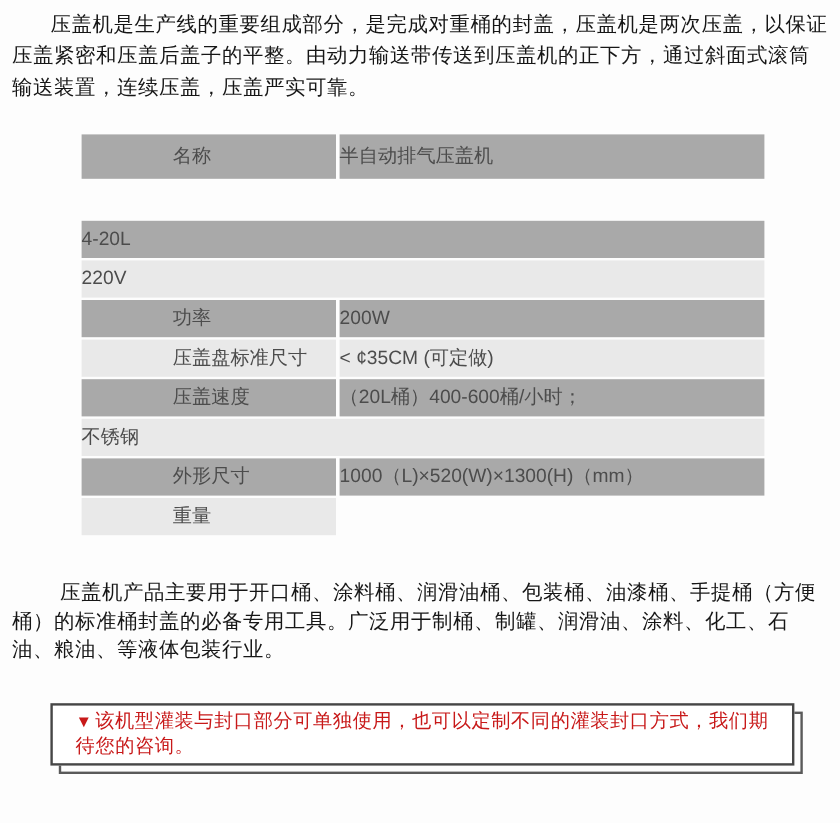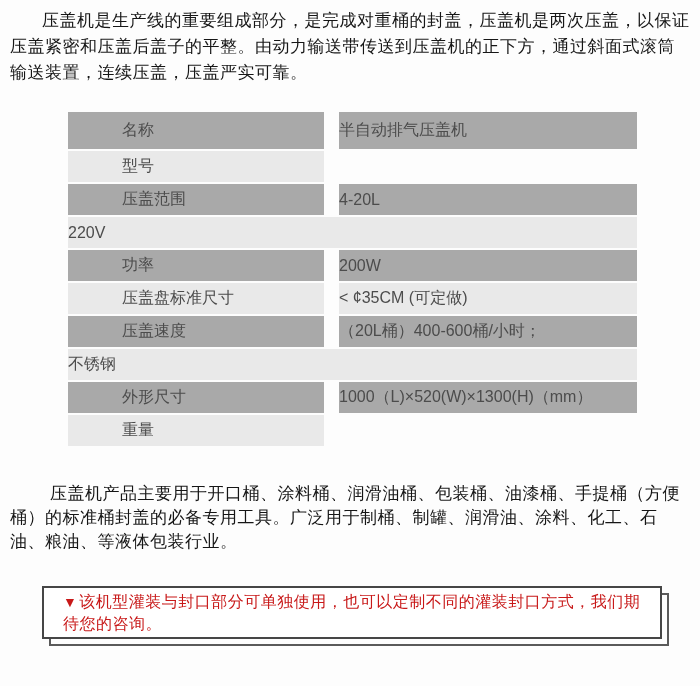--- a/index.html
+++ b/index.html
@@ -36,23 +36,23 @@
   .spec-table .row.dark  .cell { background: #a9a9a9; }
   .spec-table .row.light .cell { background: #e9e9e9; }
   .spec-table .cell {
     display: flex;
     align-items: center;
     font-size: 16px;
     color: #4c4c4c;
     box-sizing: border-box;
   }
   .spec-table .cell.label {
-    width: 256px;
-    margin-right: 15px;
-    padding-left: 54px;
+    width: 212px;
+    margin-right: 3px;
+    padding-left: 76px;
   }
   .spec-table .cell.value {
     flex: 1;
   }
   .notice-wrap {
     position: relative;
     margin: 32px 38px 0 42px;
   }
   .notice-shadow {
     position: absolute;
@@ -86,24 +86,22 @@
 <body>
 
 <p class="para intro">压盖机是生产线的重要组成部分，是完成对重桶的封盖，压盖机是两次压盖，以保证压盖紧密和压盖后盖子的平整。由动力输送带传送到压盖机的正下方，通过斜面式滚筒输送装置，连续压盖，压盖严实可靠。</p>
 
 <div class="spec-table">
     <div class="row dark first">
       <div class="cell label">名称</div>
       <div class="cell value">半自动排气压盖机</div>
     </div>
     <div class="row light">
-      <div class="cell label">型号</div>
     </div>
     <div class="row dark">
-      <div class="cell label">压盖范围</div>
       <div class="cell value">4-20L</div>
     </div>
     <div class="row light">
       <div class="cell value">220V</div>
     </div>
     <div class="row dark">
       <div class="cell label">功率</div>
       <div class="cell value">200W</div>
     </div>
     <div class="row light">

